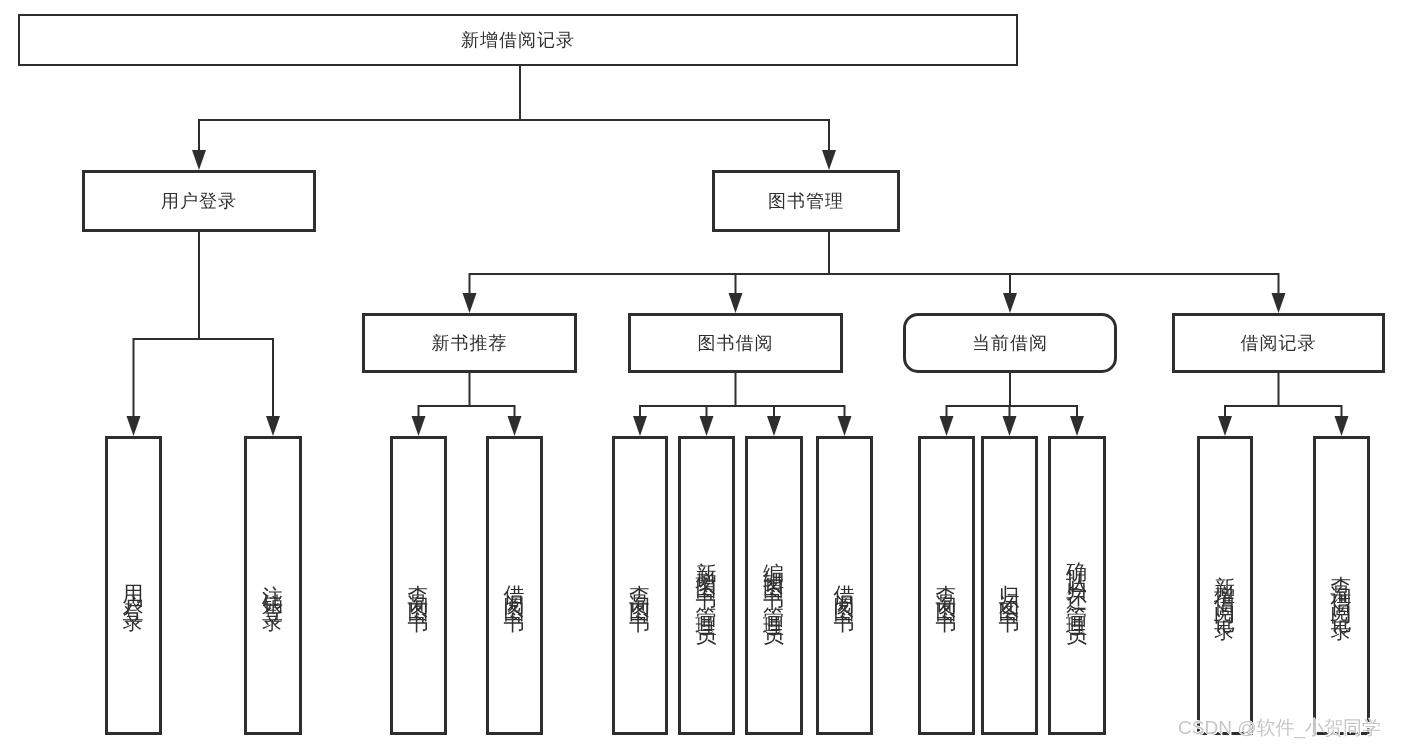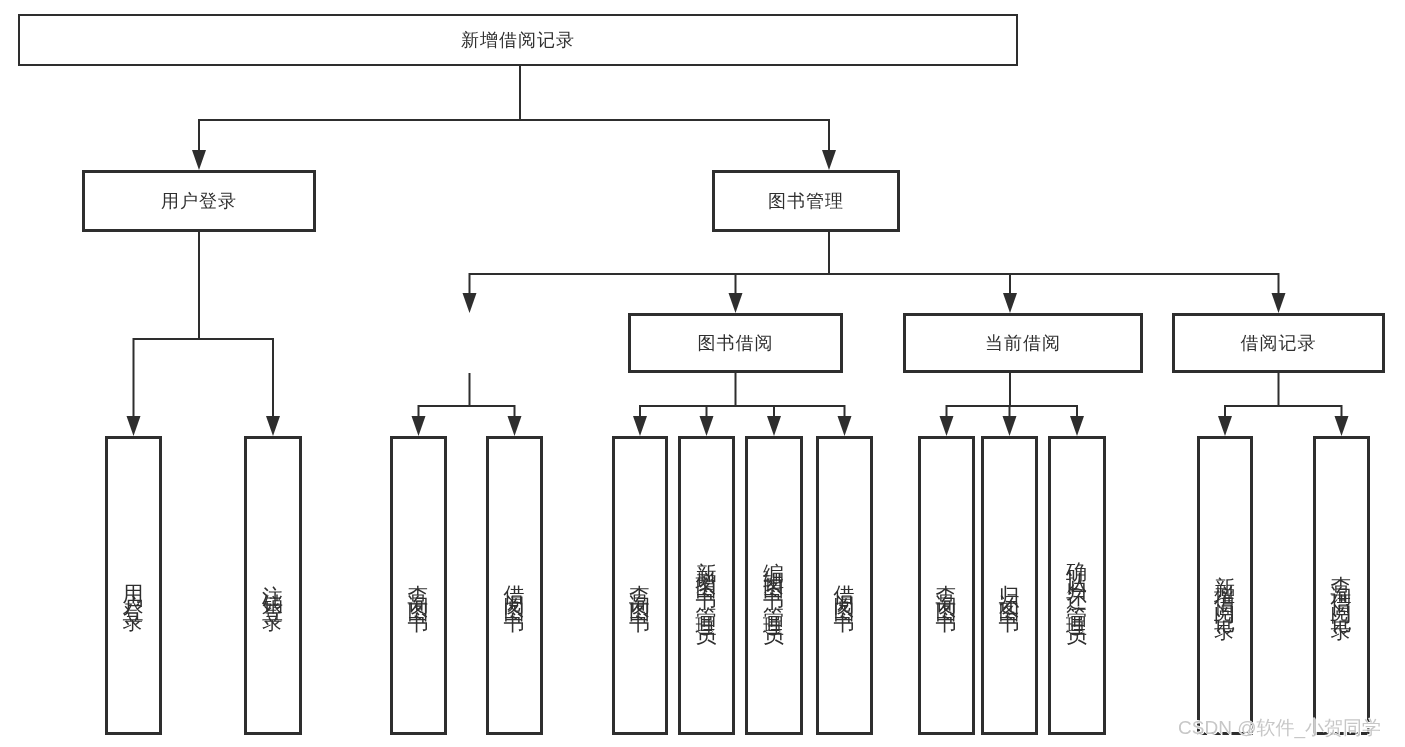--- a/index.html
+++ b/index.html
@@ -113,24 +113,27 @@
     <span class="hlabel">新增借阅记录</span>
   </div>
 
   <div class="node" style="left:82px; top:170px; width:234px; height:62px;">
     <span class="hlabel">用户登录</span>
   </div>
   <div class="node" style="left:712px; top:170px; width:188px; height:62px;">
     <span class="hlabel">图书管理</span>
   </div>
 
+  <div class="node" style="left:362px; top:313px; width:215px; height:60px;">
+    <span class="hlabel">新书推荐</span>
+  </div>
   <div class="node" style="left:628px; top:313px; width:215px; height:60px;">
     <span class="hlabel">图书借阅</span>
   </div>
-  <div class="node" style="left:903px; top:313px; width:240px; height:60px;">
+  <div class="node" style="left:903px; top:313px; width:214px; height:60px;border-radius:15px;">
     <span class="hlabel">当前借阅</span>
   </div>
   <div class="node" style="left:1172px; top:313px; width:213px; height:60px;">
     <span class="hlabel">借阅记录</span>
   </div>
 
   <div class="node leaf" style="left:105px; top:436px; width:57px; height:299px;">
     <span class="vlabel">用户登录</span>
   </div>
   <div class="node leaf" style="left:244px; top:436px; width:58px; height:299px;">

